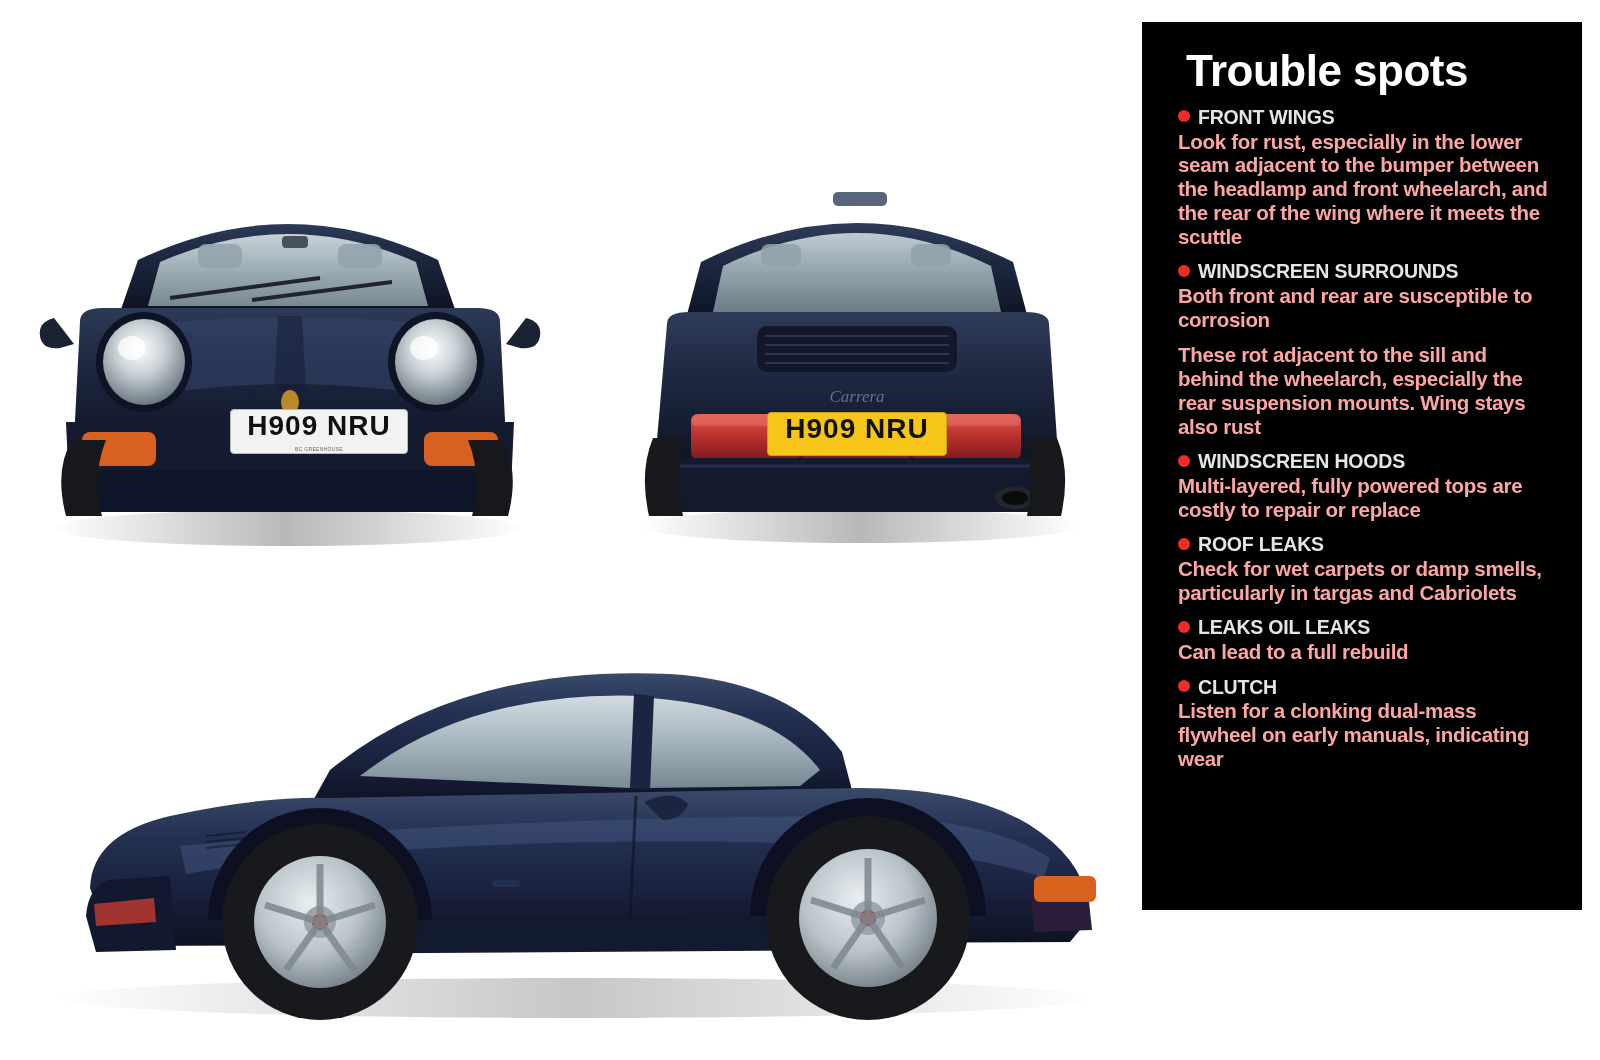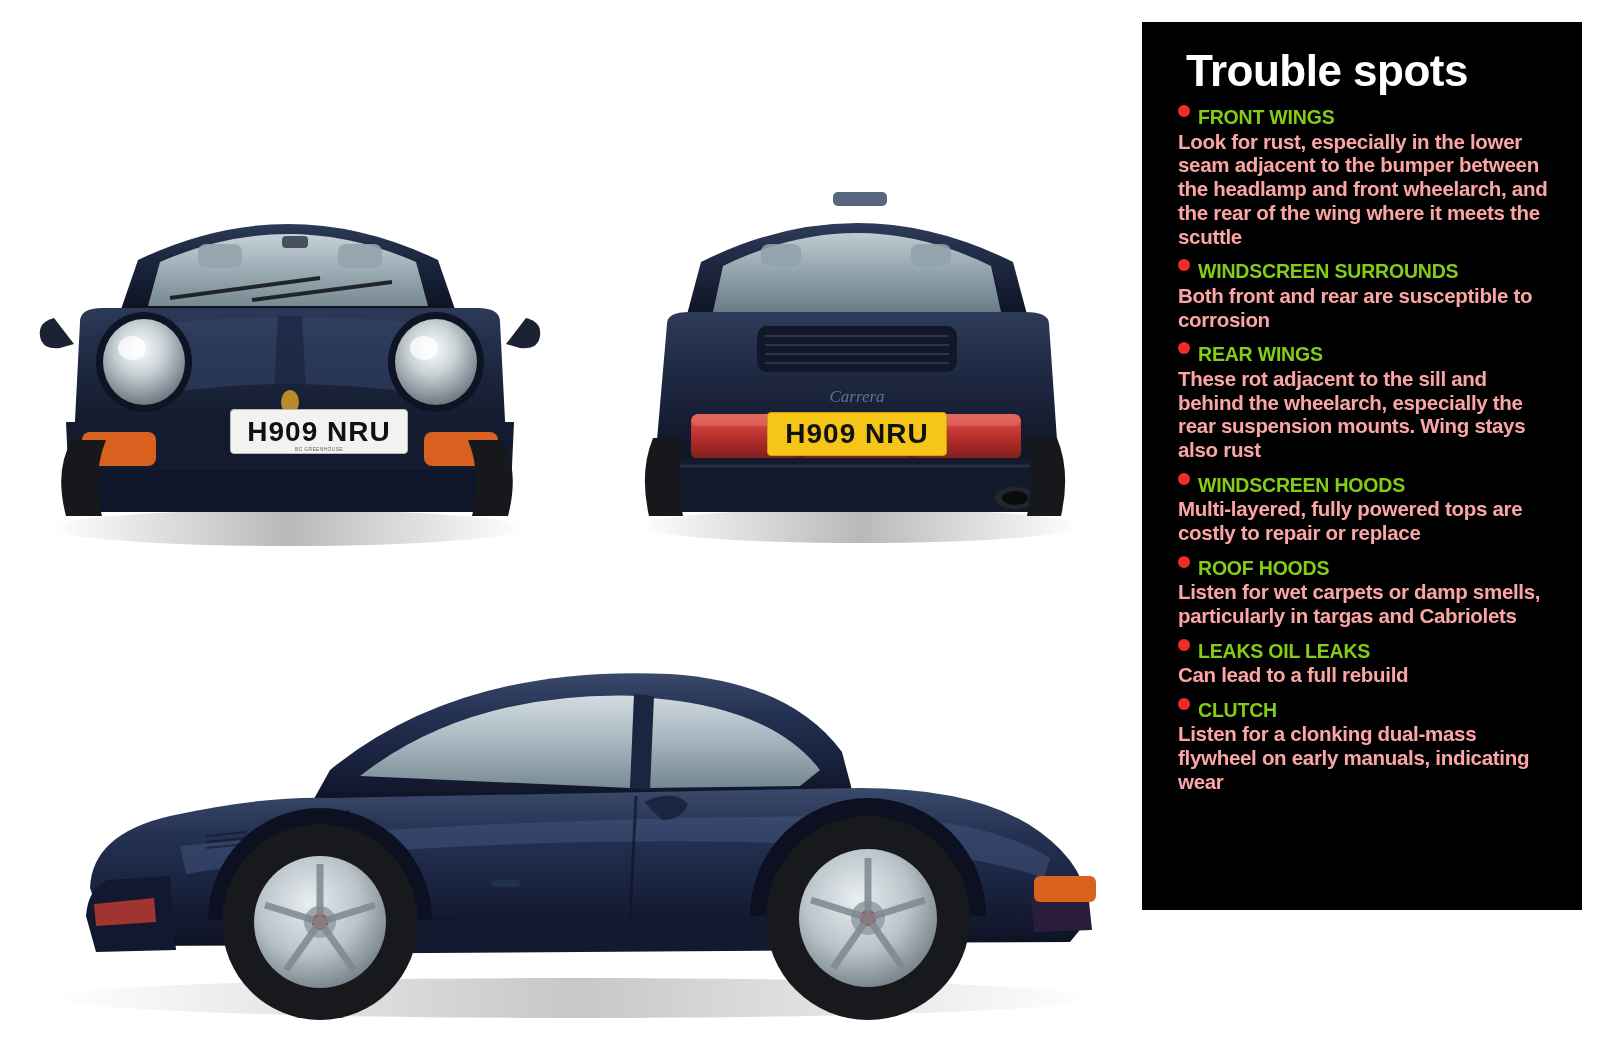--- a/index.html
+++ b/index.html
@@ -47,23 +47,23 @@
     font-weight: bold;
     letter-spacing: -0.5px;
     margin: 0 0 12px 8px;
     line-height: 1.05;
   }
   .spot {
     margin-bottom: 12px;
   }
   .spot-head {
     display: flex;
-    align-items: flex-start;
+    align-items: center;
     gap: 8px;
-    color: #84cc16;
+    color: #e5e5e5;
     font-size: 19.5px;
     font-weight: bold;
     letter-spacing: -0.2px;
     line-height: 1.15;
   }
   .bullet {
     display: inline-block;
     width: 12px;
     height: 12px;
     border-radius: 50%;
@@ -84,21 +84,21 @@
   
   .car {
     position: absolute;
   }
   .car svg { display: block; }
 
   .plate {
     position: absolute;
     box-sizing: border-box;
     display: flex;
-    align-items: center;
+    align-items: flex-start;
     justify-content: center;
     font-family: "Liberation Sans", sans-serif;
     font-weight: bold;
     letter-spacing: 1px;
     color: #111;
     border-radius: 4px;
     border: 1px solid #b9b9b9;
   }
   .plate-white { background: #f2f2f0; }
   .plate-yellow { background: #f5c518; border-color: #caa213; }
@@ -375,41 +375,37 @@
 
     <div class="spot">
       <div class="spot-head">
         <span class="bullet"></span>
         <span>WINDSCREEN SURROUNDS</span>
       </div>
       <div class="spot-body">Both front and rear are susceptible to corrosion</div>
     </div>
 
     <div class="spot">
-      <div class="spot-head">
-        <span class="bullet"></span>
-        <span>REAR WINGS</span>
-      </div>
       <div class="spot-body">These rot adjacent to the sill and behind the wheelarch, especially the rear suspension mounts. Wing stays also rust</div>
     </div>
 
     <div class="spot">
       <div class="spot-head">
         <span class="bullet"></span>
         <span>WINDSCREEN HOODS</span>
       </div>
       <div class="spot-body">Multi-layered, fully powered tops are costly to repair or replace</div>
     </div>
 
     <div class="spot">
       <div class="spot-head">
         <span class="bullet"></span>
-        <span>ROOF HOODS</span>
-      </div>
-      <div class="spot-body">Listen for wet carpets or damp smells, particularly in targas and Cabriolets</div>
+        <span>ROOF LEAKS</span>
+      </div>
+      <div class="spot-body">Check for wet carpets or damp smells, particularly in targas and Cabriolets</div>
     </div>
 
     <div class="spot">
       <div class="spot-head">
         <span class="bullet"></span>
         <span>LEAKS OIL LEAKS</span>
       </div>
       <div class="spot-body">Can lead to a full rebuild</div>
     </div>
 

